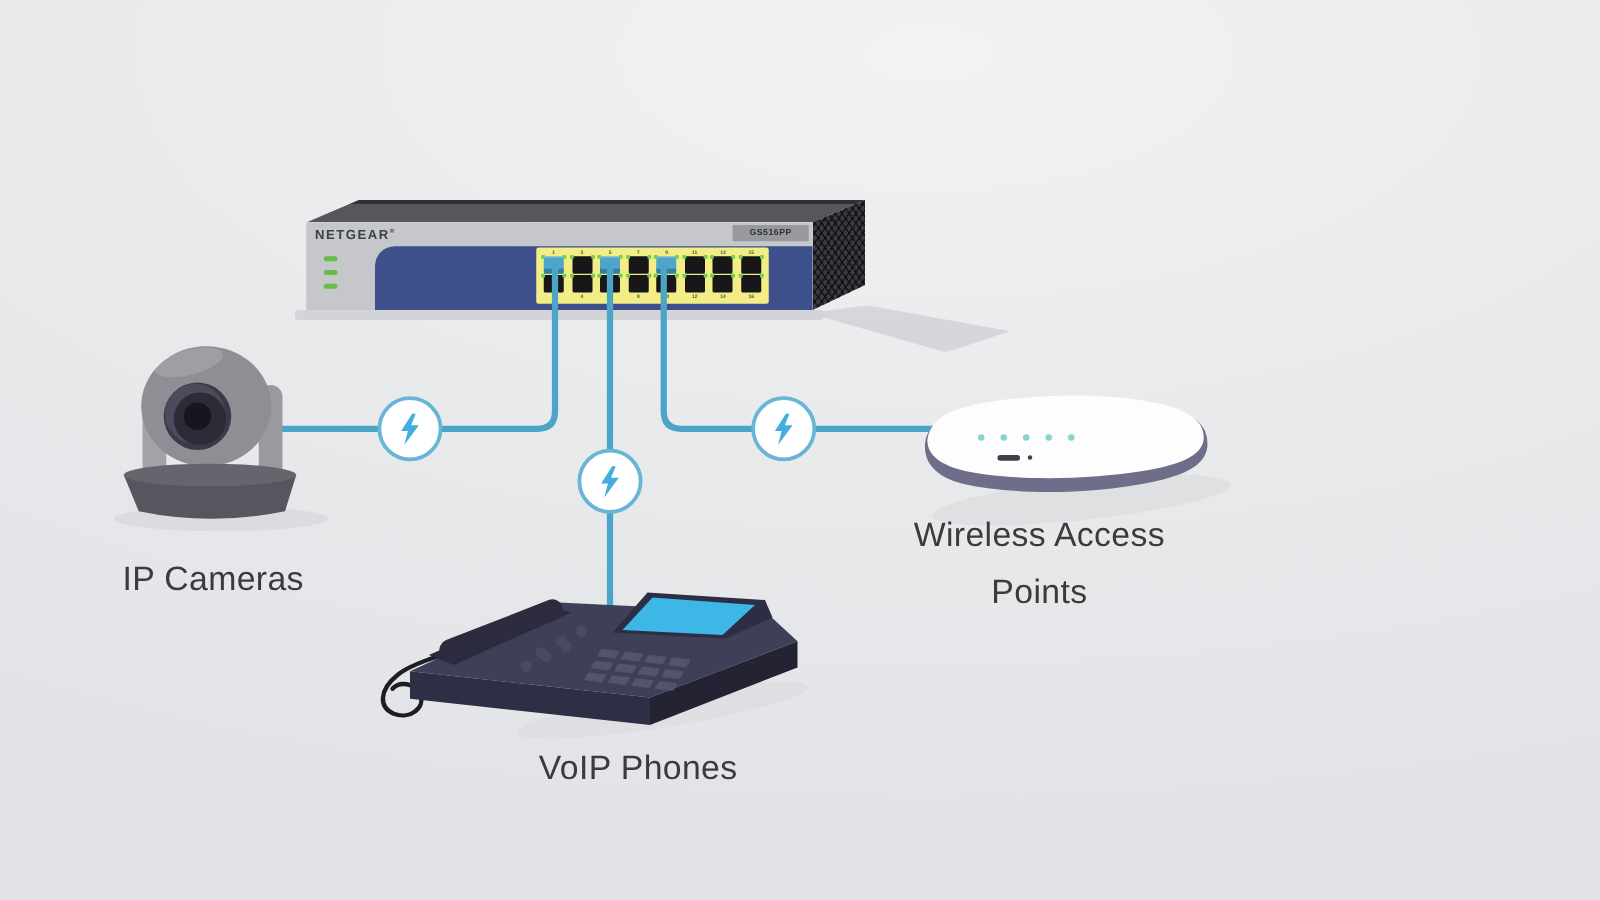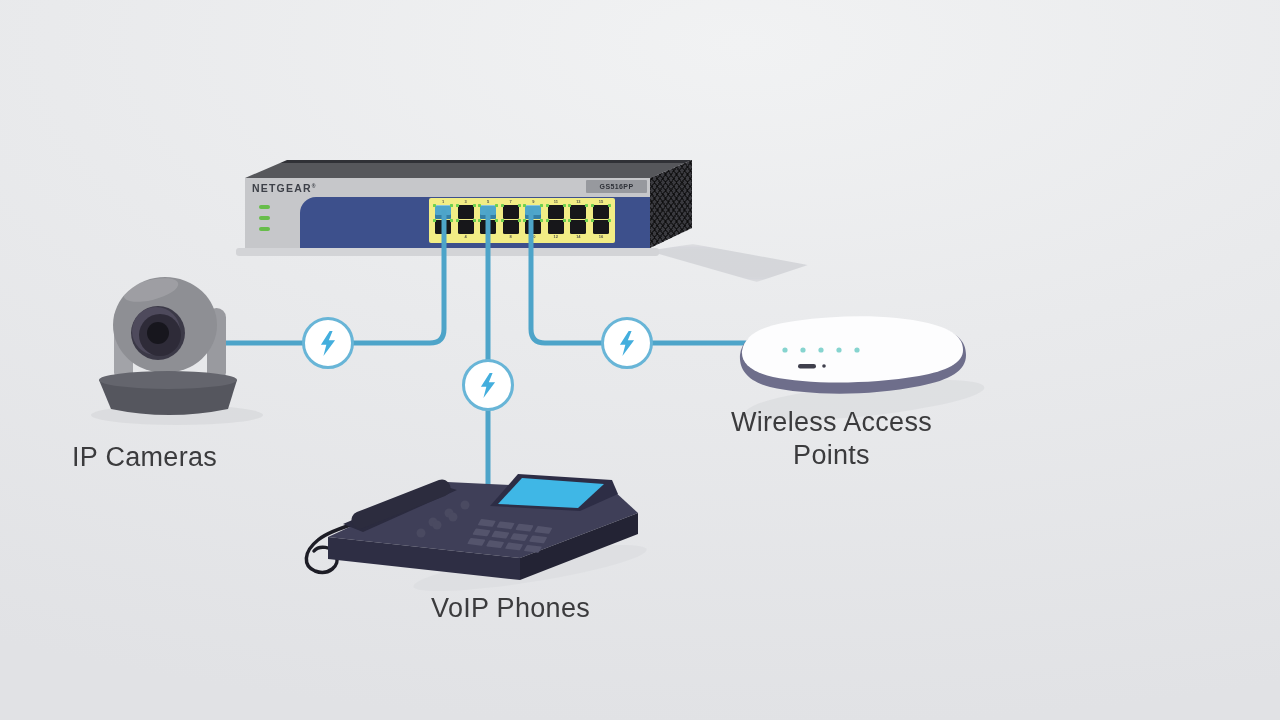--- a/index.html
+++ b/index.html
@@ -40,22 +40,22 @@
   .port.plugged{background:#4fa6cb;box-shadow:inset 0 -4px 0 #357fa5, inset 0 1px 0 rgba(255,255,255,.35);}
 
   
   .cables{left:0;top:0;width:1280px;height:720px;pointer-events:none;}
   .poe{width:52px;height:52px;box-sizing:border-box;border-radius:50%;
        background:#fff;border:3.5px solid #68b5d7;display:flex;align-items:center;justify-content:center;}
   .poe svg{width:20px;height:27px;fill:#43aedd;}
   .poe-1{left:302px;top:317px;} .poe-2{left:462px;top:359px;} .poe-3{left:601px;top:317px;}
 
   
-  .cap{font-size:27px;font-weight:300;color:#3b3b3d;letter-spacing:.3px;line-height:33px;}
-  .cap-cam{left:72px;top:441px;width:220px;}
+  .cap{font-size:27px;font-weight:300;color:#3b3b3d;letter-spacing:.3px;line-height:45px;}
+  .cap-cam{left:98px;top:441px;width:220px;}
   .cap-phone{left:380px;top:592px;width:210px;text-align:right;}
   .cap-ap{left:714px;top:406px;width:235px;text-align:center;}
 </style>
 </head>
 <body>
 
 <div class="stage">
 
   <div class="abs switch">
     <div class="abs sw-shadow"></div>

